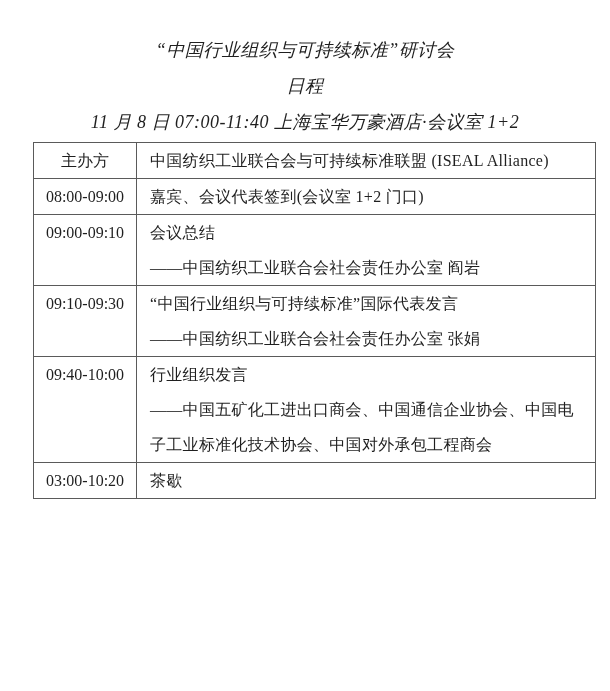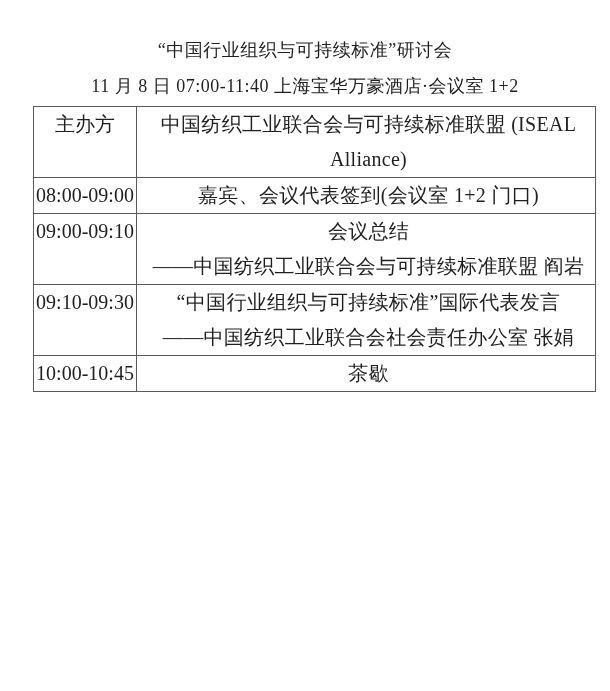--- a/index.html
+++ b/index.html
@@ -12,63 +12,64 @@
     width: 610px;
     height: 691px;
     background: #ffffff;
     overflow: hidden;
     font-family: "Liberation Serif", "DejaVu Serif", serif;
     color: #1f1f1f;
   }
   .doc-header {
     padding-top: 32px;
     text-align: center;
+    font-style: italic;
   }
   .doc-title, .doc-subtitle, .doc-meta {
     font-size: 18px;
     line-height: 36px;
     letter-spacing: 0.5px;
     white-space: nowrap;
   }
   table.agenda-table {
     border-collapse: collapse;
     table-layout: fixed;
     width: 539px;
     margin-left: 33px;
     margin-top: 2px;
   }
   .agenda-table td {
     border: 1px solid #5a5a5a;
     vertical-align: top;
-    font-size: 20px;
+    font-size: 16px;
     padding: 0;
   }
   td.time-cell {
     width: 102px;
     text-align: center;
     line-height: 35px;
     white-space: nowrap;
   }
   td.content-cell {
     width: 437px;
     padding-left: 13px;
     padding-right: 8px;
   }
   .cell-line {
     line-height: 35px;
     letter-spacing: 0.3px;
-    text-align: center;
   }
 </style>
 </head>
 <body>
 
 <div class="page">
   <div class="doc-header">
     <div class="doc-title">“中国行业组织与可持续标准”研讨会</div>
+    <div class="doc-subtitle">日程</div>
     <div class="doc-meta">11 月 8 日 07:00-11:40 上海宝华万豪酒店·会议室 1+2</div>
   </div>
 
   <table class="agenda-table">
     <tbody id="agenda-body">
         <tr>
           <td class="time-cell">主办方</td>
           <td class="content-cell">
             <div class="cell-line">中国纺织工业联合会与可持续标准联盟 (ISEAL Alliance)</div>
           </td>
@@ -76,31 +77,38 @@
         <tr>
           <td class="time-cell">08:00-09:00</td>
           <td class="content-cell">
             <div class="cell-line">嘉宾、会议代表签到(会议室 1+2 门口)</div>
           </td>
         </tr>
         <tr>
           <td class="time-cell">09:00-09:10</td>
           <td class="content-cell">
             <div class="cell-line">会议总结</div>
-            <div class="cell-line">——中国纺织工业联合会与可持续标准联盟 阎岩</div>
+            <div class="cell-line">——中国纺织工业联合会社会责任办公室 阎岩</div>
           </td>
         </tr>
         <tr>
           <td class="time-cell">09:10-09:30</td>
           <td class="content-cell">
             <div class="cell-line">“中国行业组织与可持续标准”国际代表发言</div>
             <div class="cell-line">——中国纺织工业联合会社会责任办公室 张娟</div>
           </td>
         </tr>
         <tr>
-          <td class="time-cell">10:00-10:45</td>
+          <td class="time-cell">09:40-10:00</td>
+          <td class="content-cell">
+            <div class="cell-line">行业组织发言</div>
+            <div class="cell-line">——中国五矿化工进出口商会、中国通信企业协会、中国电子工业标准化技术协会、中国对外承包工程商会</div>
+          </td>
+        </tr>
+        <tr>
+          <td class="time-cell">03:00-10:20</td>
           <td class="content-cell">
             <div class="cell-line">茶歇</div>
           </td>
         </tr>
       </tbody>
   </table>
 </div>
 
 </body></html>

